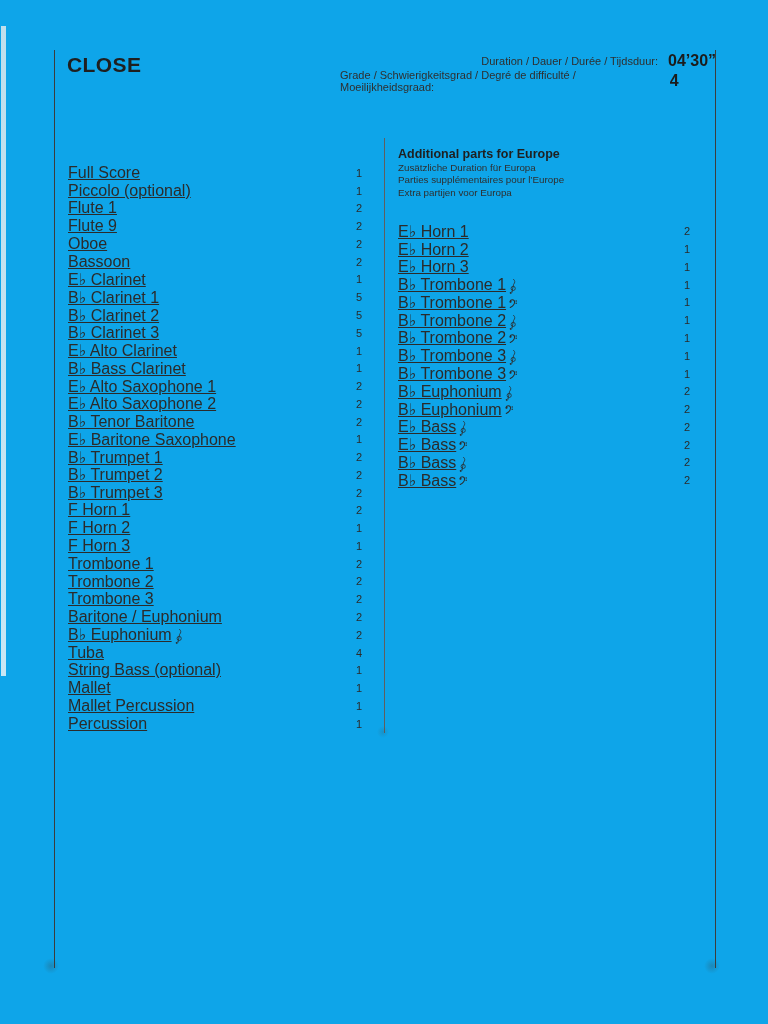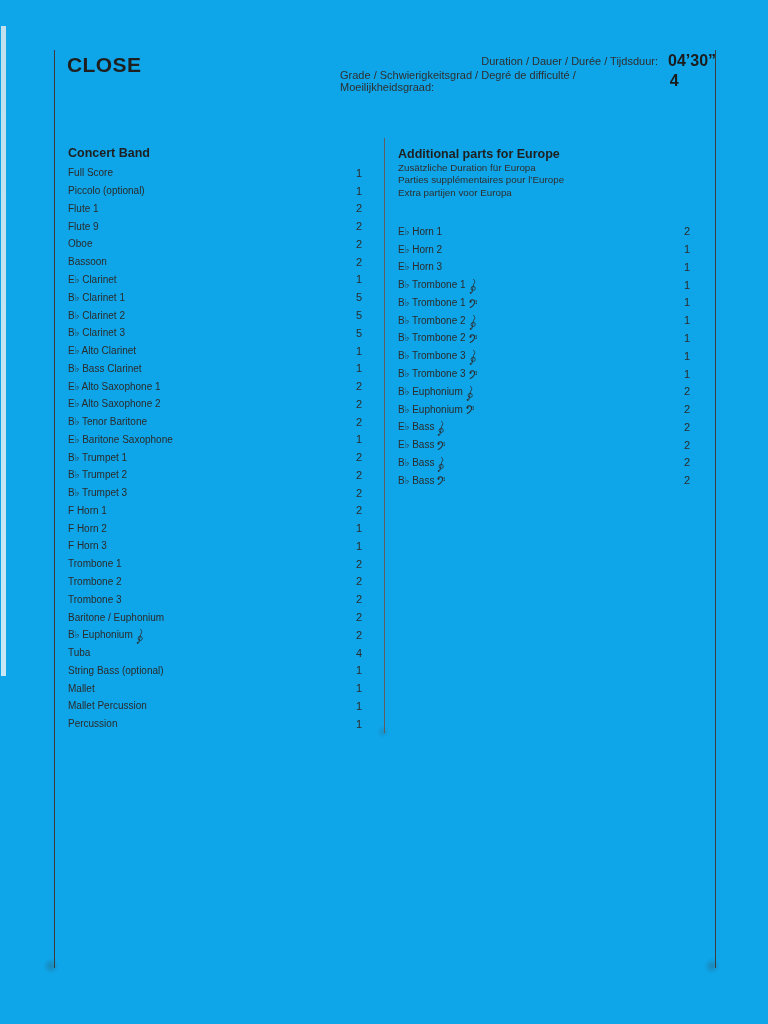--- a/index.html
+++ b/index.html
@@ -39,21 +39,21 @@
   .col-right-head{position:absolute;left:398px;top:147px;width:292px;}
   .col-heading{font-size:12.5px;font-weight:bold;color:#1f1f1f;line-height:15px;}
   .subheading{font-size:9.8px;color:#2f2f2f;line-height:12.3px;}
 
   
   .rows{position:absolute;}
   .rows-left{left:68px;top:164px;width:294px;}
   .rows-right{left:398px;top:222.5px;width:292px;}
   .row{height:17.77px;display:flex;justify-content:space-between;
        align-items:center;}
-  .pname{font-size:10px;color:#2b2b2b;display:inline-flex;align-items:center;white-space:nowrap;}
+  .pname{font-size:16px;color:#2b2b2b;display:inline-flex;align-items:center;white-space:nowrap;text-decoration:underline;}
   .qty{font-size:11px;color:#2b2b2b;}
 
   
   .clef{display:inline-block;line-height:0;margin-left:3px;color:#2b2b2b;}
   .clef svg{display:block;overflow:visible;}
   .clef.treble svg{width:8px;height:17px;transform:translateY(2.5px);}
   .clef.bass svg{width:8.5px;height:9.5px;transform:translateY(1px);}
 </style>
 </head>
 <body>
@@ -75,23 +75,20 @@
     <div class="meta-line">
       <span class="meta-label">Duration / Dauer / Durée / Tijdsduur:</span>
       <span class="meta-value">04’30”</span>
     </div>
     <div class="meta-line">
       <span class="meta-label">Grade / Schwierigkeitsgrad / Degré de difficulté / Moeilijkheidsgraad:</span>
       <span class="meta-value">4</span>
     </div>
   </div>
 
-  <div class="col-left-head">
-    <div class="col-heading">Concert Band</div>
-  </div>
   <div class="rows rows-left">
       <div class="row">
         <span class="pname">Full Score</span>
         <span class="qty">1</span>
       </div>
       <div class="row">
         <span class="pname">Piccolo (optional)</span>
         <span class="qty">1</span>
       </div>
       <div class="row">

